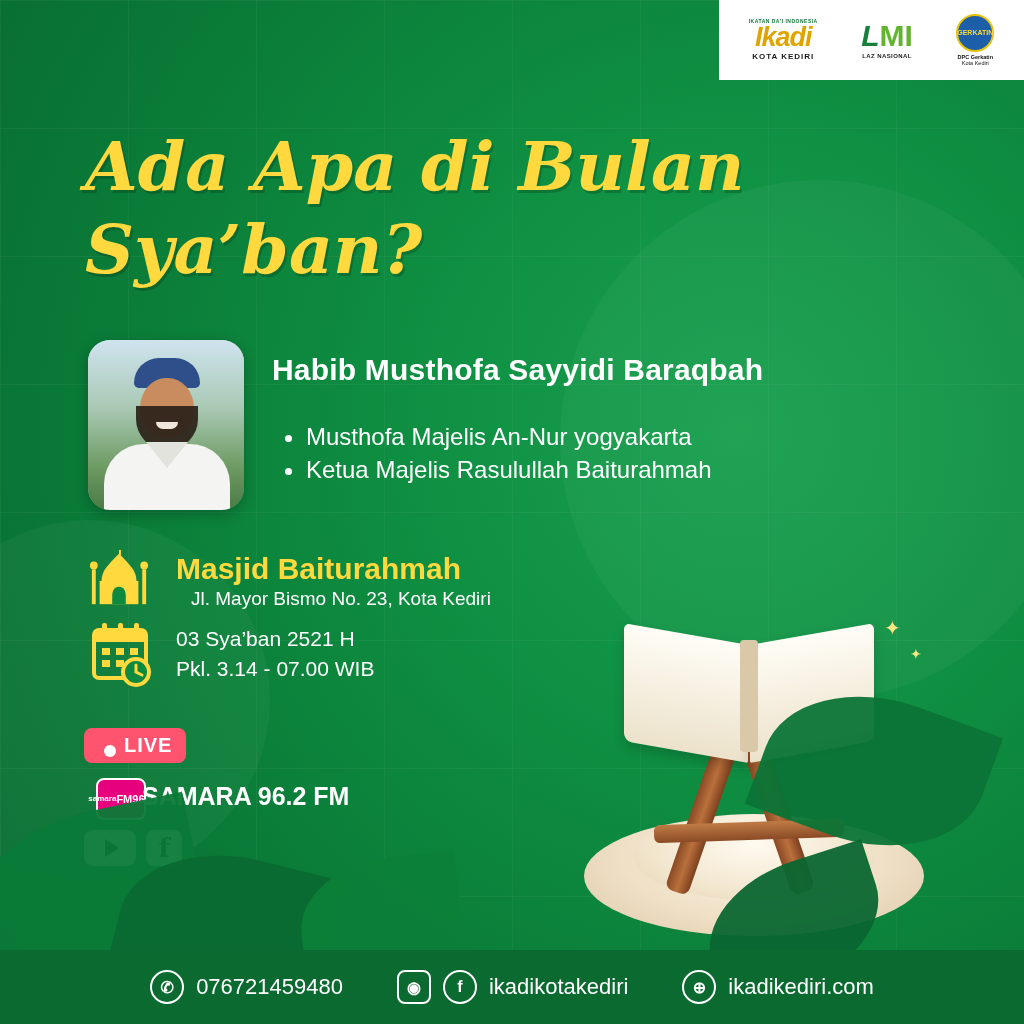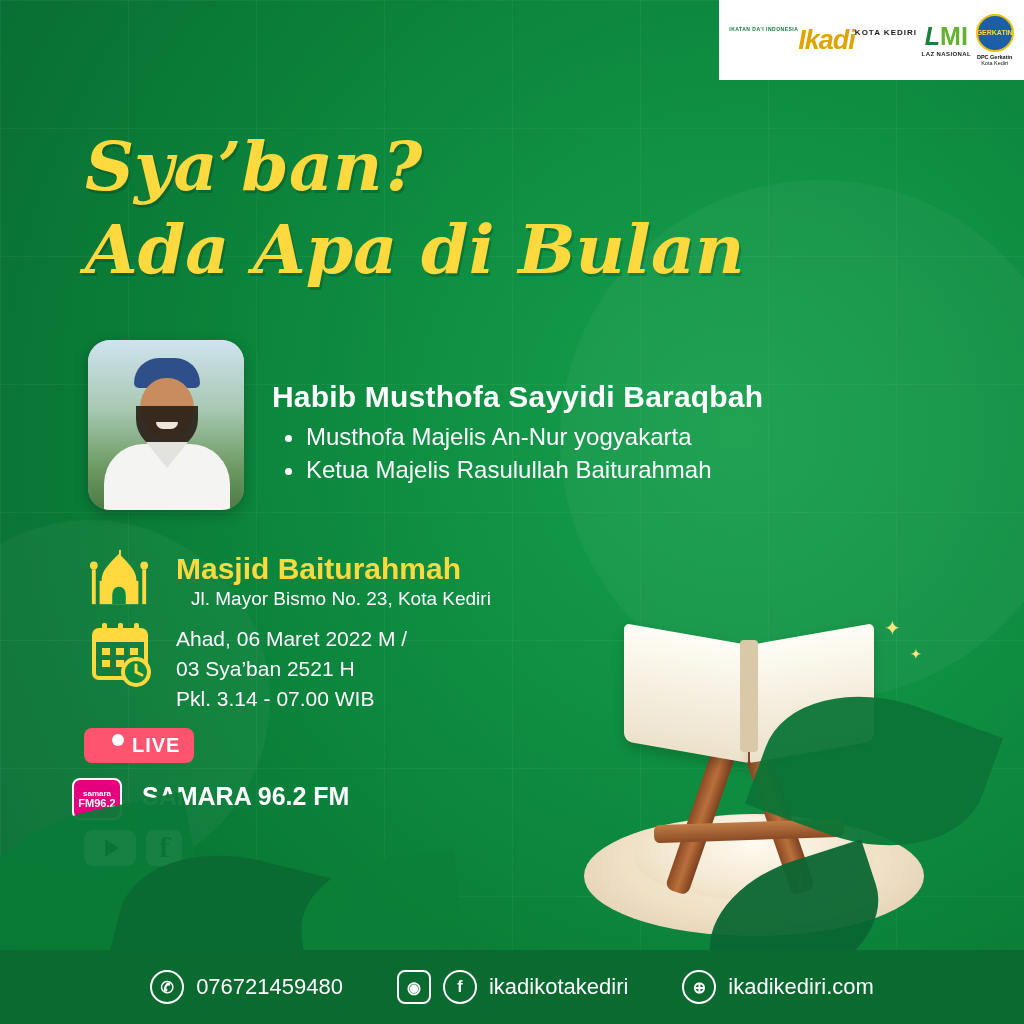--- a/index.html
+++ b/index.html
@@ -23,27 +23,27 @@
   .b1{width:520px;height:520px;left:560px;top:180px;}
   .b2{width:360px;height:360px;left:-90px;top:520px;}
 
   
   .logobar{
     position:absolute;top:0;right:0;
     width:305px;height:80px;background:#ffffff;
     display:flex;align-items:center;justify-content:space-around;
     padding:0 8px;box-sizing:border-box;
   }
-  .logo-ikadi{display:flex;flex-direction:row;align-items:flex-start;line-height:1;}
+  .logo-ikadi{display:flex;flex-direction:column;align-items:center;line-height:1;}
   .logo-ikadi .tiny{font-size:5px;color:#137a3a;letter-spacing:.5px;font-weight:700;}
   .logo-ikadi .word{font-size:27px;font-weight:bold;color:#1a7f3c;font-style:italic;letter-spacing:-1px;}
   .logo-ikadi .word span{color:#e0a400;}
   .logo-ikadi .sub{font-size:8px;font-weight:bold;color:#1a1a1a;letter-spacing:1px;margin-top:2px;}
   .logo-lmi{display:flex;flex-direction:column;align-items:center;line-height:1;}
-  .logo-lmi .mark{font-size:25px;font-weight:bold;color:#1a7f3c;font-style:italic;}
+  .logo-lmi .mark{font-size:30px;font-weight:bold;color:#1a7f3c;font-style:italic;}
   .logo-lmi .mark em{color:#62b32e;font-style:normal;}
   .logo-lmi .sub{font-size:6px;font-weight:bold;color:#222;letter-spacing:.4px;margin-top:2px;}
   .logo-gerkatin{display:flex;flex-direction:column;align-items:center;line-height:1.1;}
   .logo-gerkatin .seal{
     width:34px;height:34px;border-radius:50%;
     background:#1c5fa8;border:2px solid #e8c20a;
     display:flex;align-items:center;justify-content:center;
     color:#ffd83b;font-size:7px;font-weight:bold;
   }
   .logo-gerkatin .t1{font-size:5.5px;font-weight:bold;color:#111;margin-top:2px;}
@@ -73,21 +73,21 @@
   }
   .photo .sky{position:absolute;inset:0;background:linear-gradient(180deg,#cfe3ef 0%,#a9c9b4 40%,#6d9a62 75%,#4c7a46 100%);}
   .photo .cap{position:absolute;left:46px;top:18px;width:66px;height:30px;border-radius:30px 30px 6px 6px;background:#2f4f8a;}
   .photo .face{position:absolute;left:52px;top:38px;width:54px;height:60px;border-radius:28px/32px;background:#c98c5e;}
   .photo .beard{position:absolute;left:48px;top:66px;width:62px;height:44px;border-radius:0 0 32px 32px;background:#2a2119;opacity:.92;}
   .photo .mouth{position:absolute;left:68px;top:82px;width:22px;height:7px;border-radius:0 0 12px 12px;background:#f0e6dc;}
   .photo .body{position:absolute;left:16px;top:104px;width:126px;height:70px;border-radius:40px 40px 0 0;background:#f4f4f2;}
   .photo .collar{position:absolute;left:58px;top:102px;width:42px;height:26px;background:#e3e3de;clip-path:polygon(50% 100%,0 0,100% 0);}
 
   .speaker-name{
-    position:absolute;left:272px;top:380px;
+    position:absolute;left:272px;top:353px;
     color:#ffffff;font-size:30px;font-weight:bold;letter-spacing:.2px;
   }
   .speaker-list{
     position:absolute;left:280px;top:420px;
     margin:0;padding:0 0 0 26px;
     color:#ffffff;font-size:24px;line-height:1.38;
   }
   .speaker-list li{margin:0;}
 
   
@@ -103,30 +103,30 @@
   .cal-icon{position:absolute;left:88px;top:620px;width:66px;height:70px;}
   .datetime{
     position:absolute;left:176px;top:624px;
     color:#ffffff;font-size:21px;line-height:1.42;
   }
 
   
   .live{
     position:absolute;left:84px;top:728px;
     background:#ff5470;color:#ffffff;
-    border-radius:8px;padding:6px 14px 6px 28px;
+    border-radius:8px;padding:6px 14px 6px 20px;
     font-size:20px;font-weight:bold;letter-spacing:1px;
-    display:flex;align-items:flex-start;gap:8px;
+    display:flex;align-items:flex-end;gap:8px;
   }
   .live .dot{width:12px;height:12px;border-radius:50%;background:#ffffff;display:inline-block;}
 
   
   .radio-logo{
-    position:absolute;left:72px;top:778px;width:46px;height:38px;border-radius:8px;
-    background:#e6007e;color:#fff;display:flex;flex-direction:column;
+    position:absolute;left:96px;top:778px;width:46px;height:38px;border-radius:8px;
+    background:#e6007e;color:#fff;display:flex;flex-direction:row;
     align-items:center;justify-content:center;line-height:1;
     border:2px solid #ffffff;
   }
   .radio-logo .s1{font-size:8px;font-weight:bold;}
   .radio-logo .s2{font-size:11px;font-weight:bold;}
   .radio-name{
     position:absolute;left:142px;top:782px;
     color:#ffffff;font-size:25px;font-weight:bold;
   }
 
@@ -224,22 +224,22 @@
       <div class="sub">LAZ NASIONAL</div>
     </div>
     <div class="logo-gerkatin">
       <div class="seal">GERKATIN</div>
       <div class="t1">DPC Gerkatin</div>
       <div class="t2">Kota Kediri</div>
     </div>
   </div>
 
   <div class="title">
+    <div>Ada Apa di Bulan</div>
     <div>Sya’ban?</div>
-    <div>Ada Apa di Bulan</div>
   </div>
 
   <div class="photo">
     <div class="sky"></div>
     <div class="cap"></div>
     <div class="face"></div>
     <div class="beard"></div>
     <div class="mouth"></div>
     <div class="body"></div>
     <div class="collar"></div>
@@ -271,21 +271,20 @@
     <rect x="46" y="3" width="5" height="12" rx="2" fill="#FFD93D"></rect>
     <rect x="14" y="28" width="8" height="7" fill="#FFD93D"></rect>
     <rect x="28" y="28" width="8" height="7" fill="#FFD93D"></rect>
     <rect x="42" y="28" width="8" height="7" fill="#FFD93D"></rect>
     <rect x="14" y="40" width="8" height="7" fill="#FFD93D"></rect>
     <rect x="28" y="40" width="8" height="7" fill="#FFD93D"></rect>
     <circle cx="48" cy="52" r="13" fill="#0d8a3f" stroke="#FFD93D" stroke-width="4"></circle>
     <path d="M48 45 L48 52 L54 55" stroke="#FFD93D" stroke-width="3" fill="none" stroke-linecap="round"></path>
   </svg>
   <div class="datetime">
-    <div>Ahad, 06 Maret 2022 M /</div>
     <div>03 Sya’ban 2521 H</div>
     <div>Pkl. 3.14 - 07.00 WIB</div>
   </div>
 
   <div class="live">
     <span class="dot"></span>
     <span>LIVE</span>
   </div>
 
   <div class="radio-logo">

